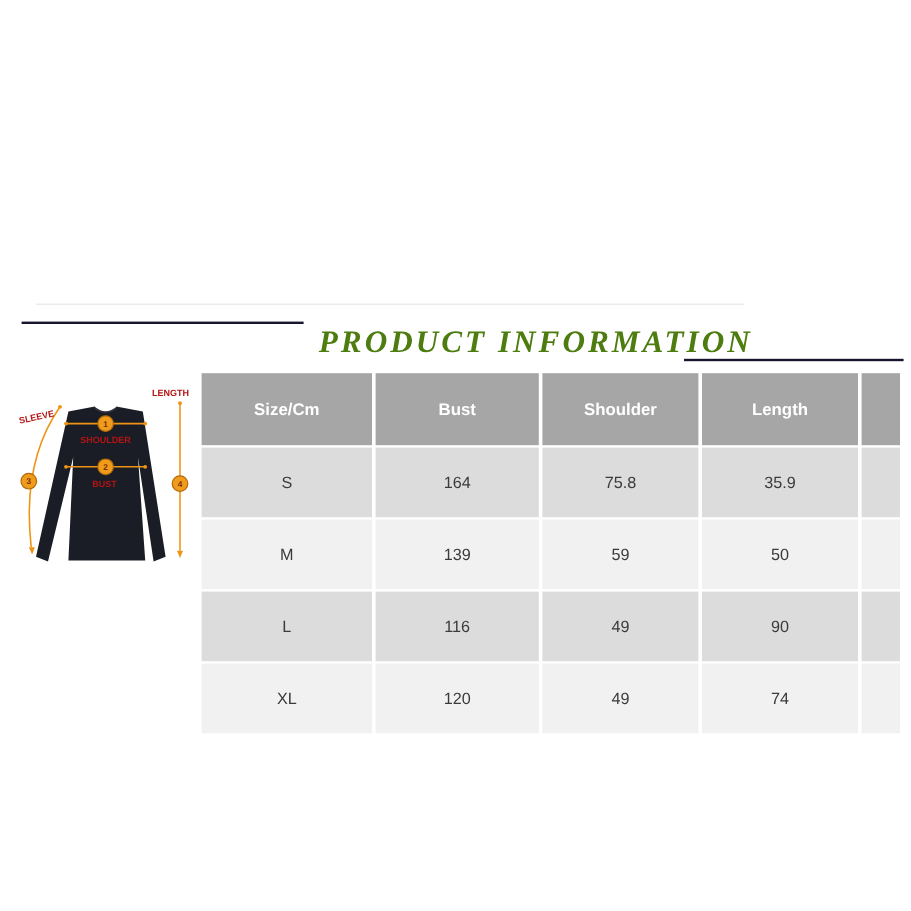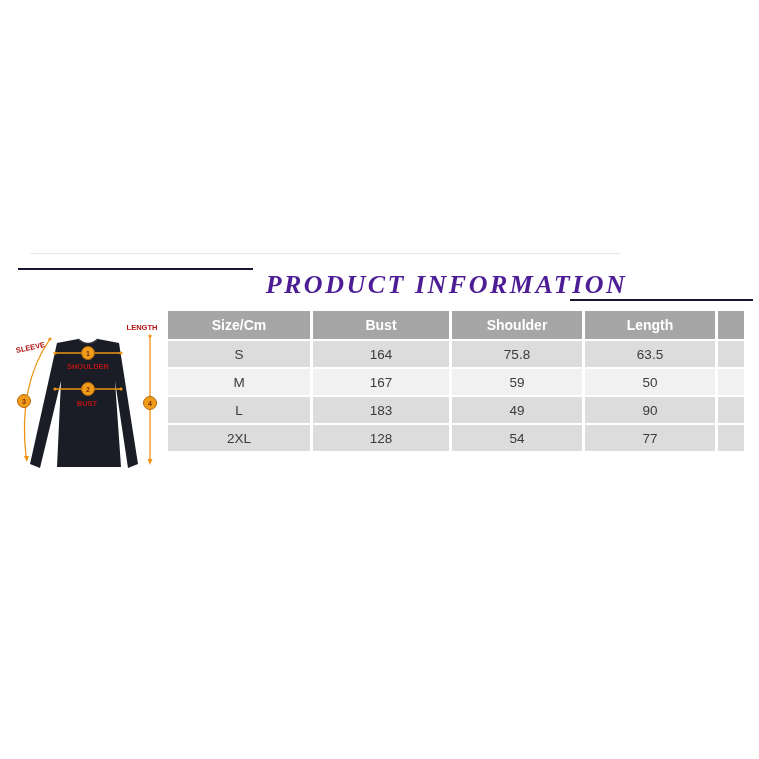--- a/index.html
+++ b/index.html
@@ -23,34 +23,34 @@
   .rule-right {
     position: absolute; left: 570px; top: 299px;
     width: 183px; height: 2px; background: #16162e;
   }
   .page-title {
     position: absolute; left: 140px; top: 270px; width: 613px;
     text-align: center;
     font-family: "Liberation Serif", serif;
     font-style: italic; font-weight: bold;
     font-size: 26px; letter-spacing: 2.5px;
-    color: #4c1d95;
+    color: #4d7c0f;
     white-space: nowrap;
   }
 
   
   .size-table {
     position: absolute; left: 165px; top: 309px;
     border-collapse: separate;
     border-spacing: 3px 2px;
     table-layout: fixed;
   }
   .size-table th, .size-table td {
     text-align: center; vertical-align: middle;
-    padding: 0;
+    padding: 16px;
     font-size: 13.5px;
   }
   .size-table th {
     background: #a6a6a6; color: #ffffff;
     font-weight: bold; font-size: 14px;
     height: 28px;
   }
   .size-table td { height: 26px; color: #3b3b3b; }
   .size-table tr.row-dark  td { background: #dcdcdc; }
   .size-table tr.row-light td { background: #f1f1f1; }
@@ -85,42 +85,42 @@
       <th>Shoulder</th>
       <th>Length</th>
       <th></th>
     </tr>
   </thead>
   <tbody>
     <tr class="row-dark">
       <td>S</td>
       <td>164</td>
       <td>75.8</td>
-      <td>63.5</td>
+      <td>35.9</td>
       <td></td>
     </tr>
     <tr class="row-light">
       <td>M</td>
-      <td>167</td>
+      <td>139</td>
       <td>59</td>
       <td>50</td>
       <td></td>
     </tr>
     <tr class="row-dark">
       <td>L</td>
-      <td>183</td>
+      <td>116</td>
       <td>49</td>
       <td>90</td>
       <td></td>
     </tr>
-    <tr class="row-dark">
-      <td>2XL</td>
-      <td>128</td>
-      <td>54</td>
-      <td>77</td>
+    <tr class="row-light">
+      <td>XL</td>
+      <td>120</td>
+      <td>49</td>
+      <td>74</td>
       <td></td>
     </tr>
   </tbody>
 </table>
 
 <div class="diagram-wrap">
   <svg width="165" height="185" viewBox="0 0 165 185" xmlns="http://www.w3.org/2000/svg">
 
     <g>
       <path d="M 73,24

